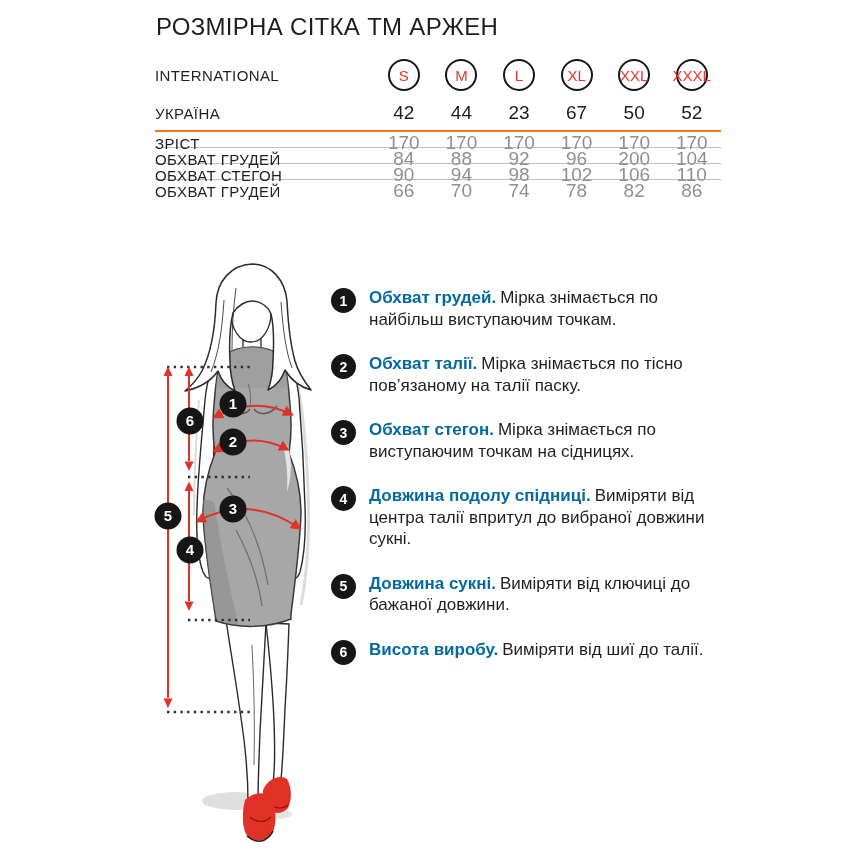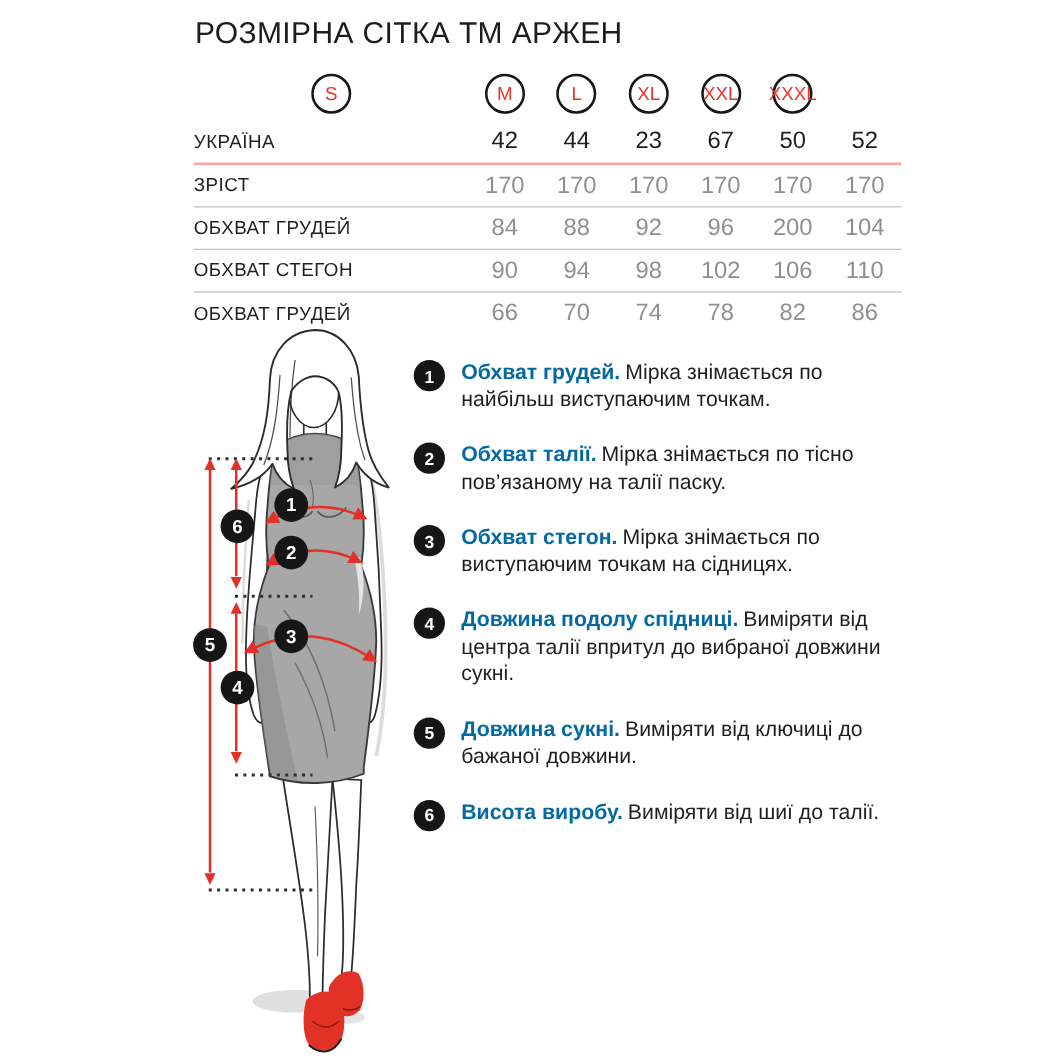--- a/index.html
+++ b/index.html
@@ -6,22 +6,22 @@
   body{width:850px;height:850px;position:relative;font-family:"Liberation Sans",sans-serif;overflow:hidden;}
   .page{position:absolute;inset:0;background:#fff;}
 
   .title{position:absolute;left:156px;top:13px;font-size:24px;line-height:28px;
          color:#1d1d1d;letter-spacing:.3px;font-weight:400;margin:0;}
 
   
   .size-table{position:absolute;left:155px;top:54px;width:566px;}
   .trow{display:grid;grid-template-columns:220px repeat(6,57.6px);align-items:center;box-sizing:border-box;}
   .r-intl{height:42px;}
-  .r-ukr{height:36px;border-bottom:2px solid #fca5a5;}
-  .drow{height:34px;border-bottom:1px solid #bfbfbf;}
+  .r-ukr{height:36px;border-bottom:2px solid #f97316;}
+  .drow{height:16px;border-bottom:1px solid #bfbfbf;}
   .drow.last{border-bottom:none;}
   .cell{box-sizing:border-box;}
   .lbl{font-size:15px;color:#1f1f1f;letter-spacing:.4px;}
   .num{font-size:19px;color:#1d1d1d;text-align:center;}
   .val{font-size:19px;color:#8f8f8f;text-align:center;}
   .size-badge{width:28px;height:28px;border:2px solid #161616;border-radius:50%;
               display:flex;align-items:center;justify-content:center;margin:0 auto;
               color:#e8352b;font-size:15px;white-space:nowrap;overflow:visible;}
 
   
@@ -39,20 +39,21 @@
 </head>
 <body>
 
 <div class="page">
 
   <h1 class="title">РОЗМІРНА СІТКА ТМ АРЖЕН</h1>
 
   <div class="size-table">
 
     <div class="trow r-intl">
+      <div class="cell lbl">INTERNATIONAL</div>
       <div class="cell">
           <span class="size-badge">
             <span>S</span>
           </span>
         </div>
       <div class="cell">
           <span class="size-badge">
             <span>M</span>
           </span>
         </div>

